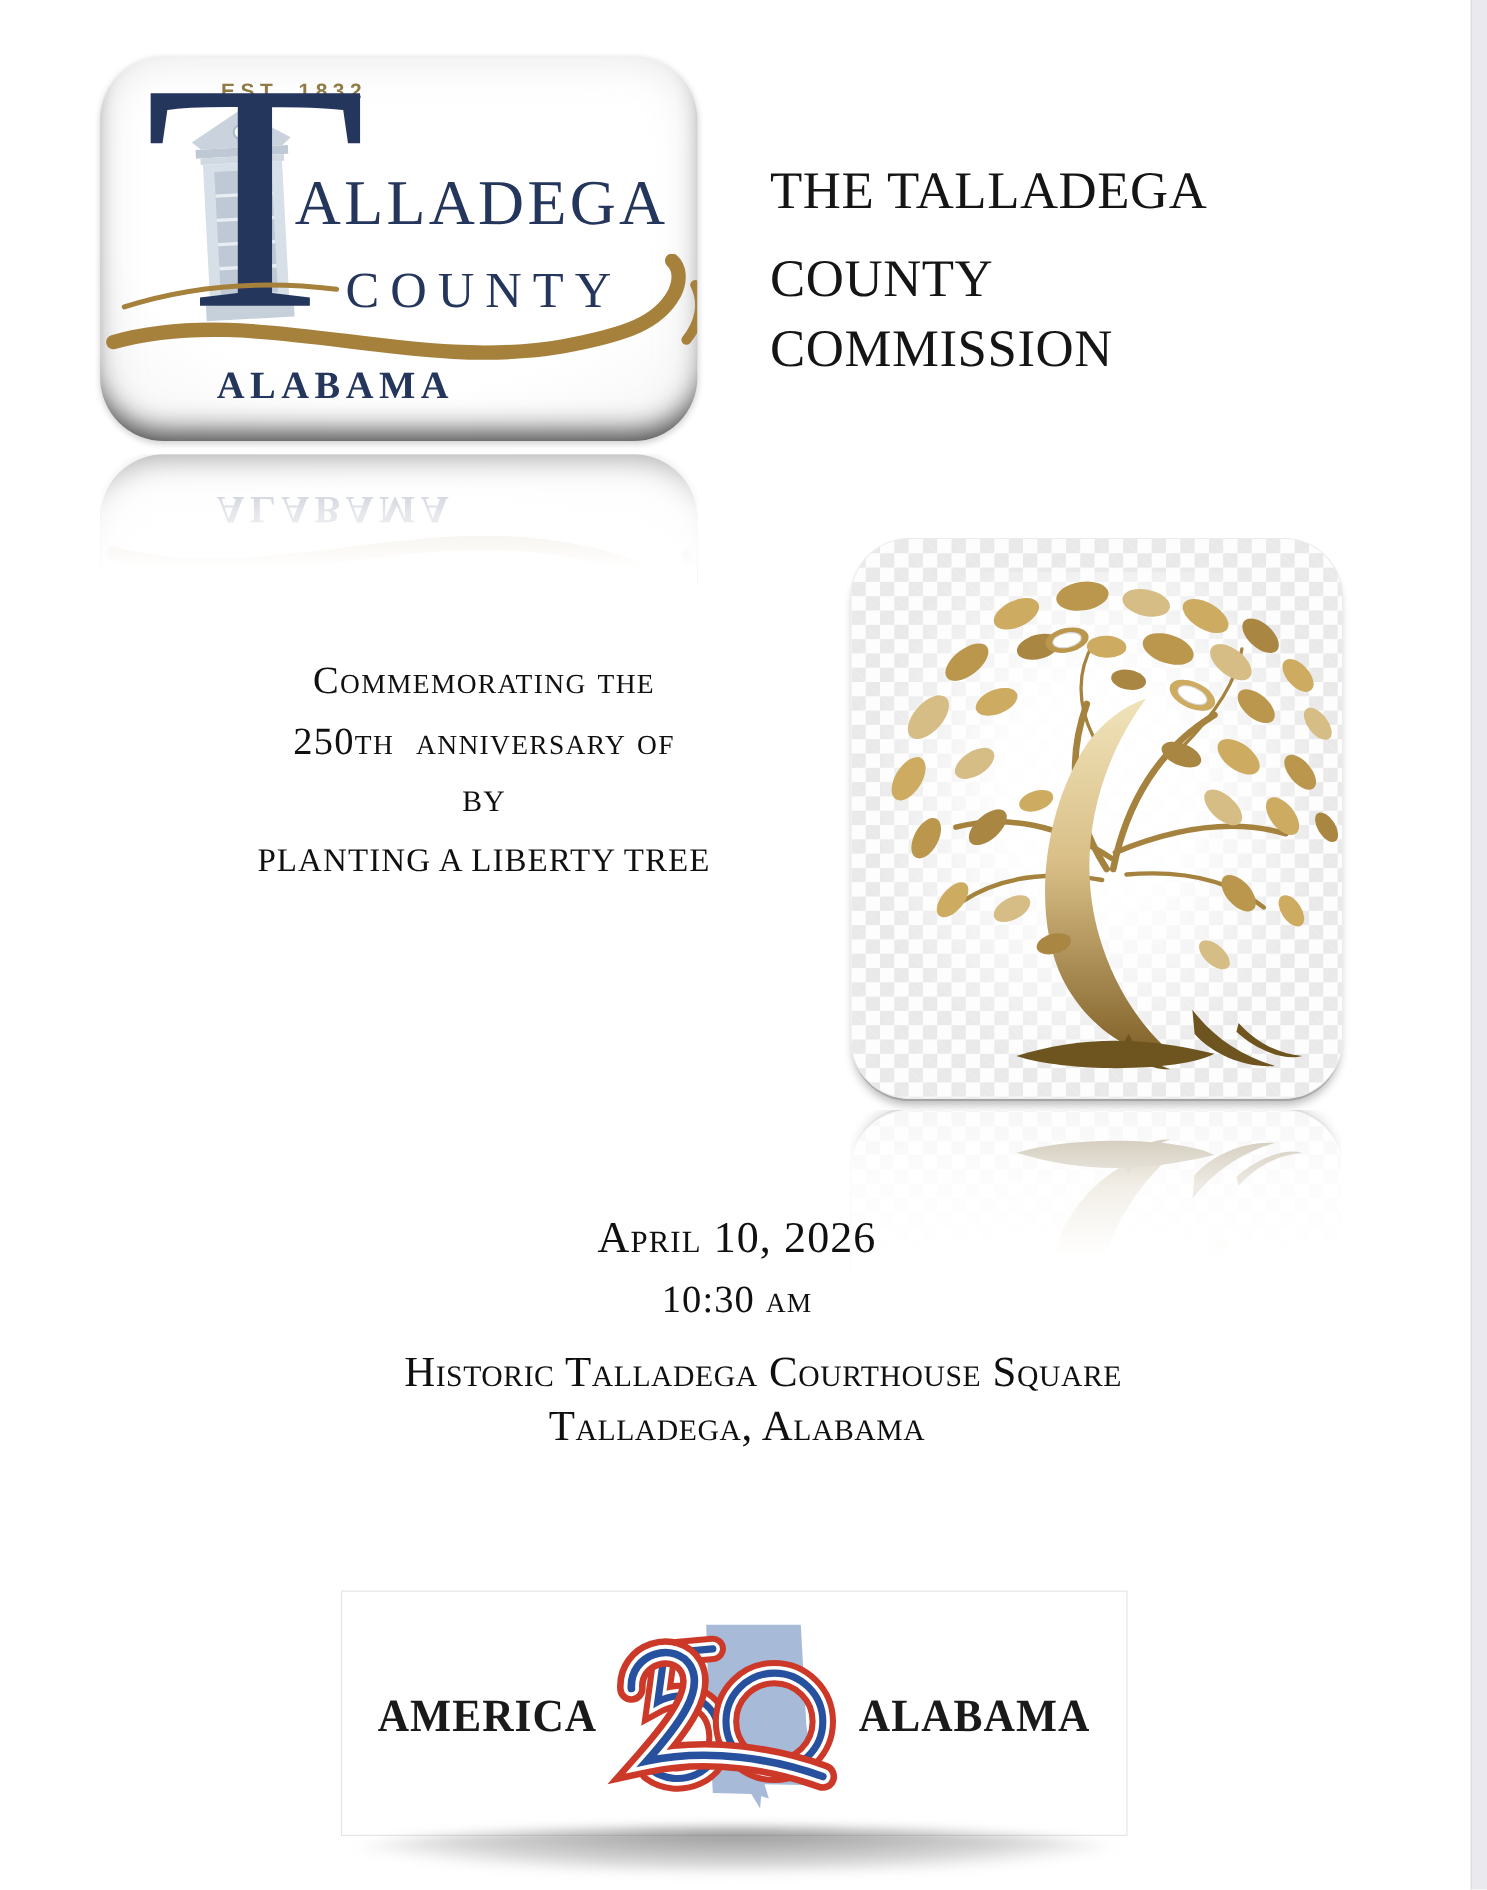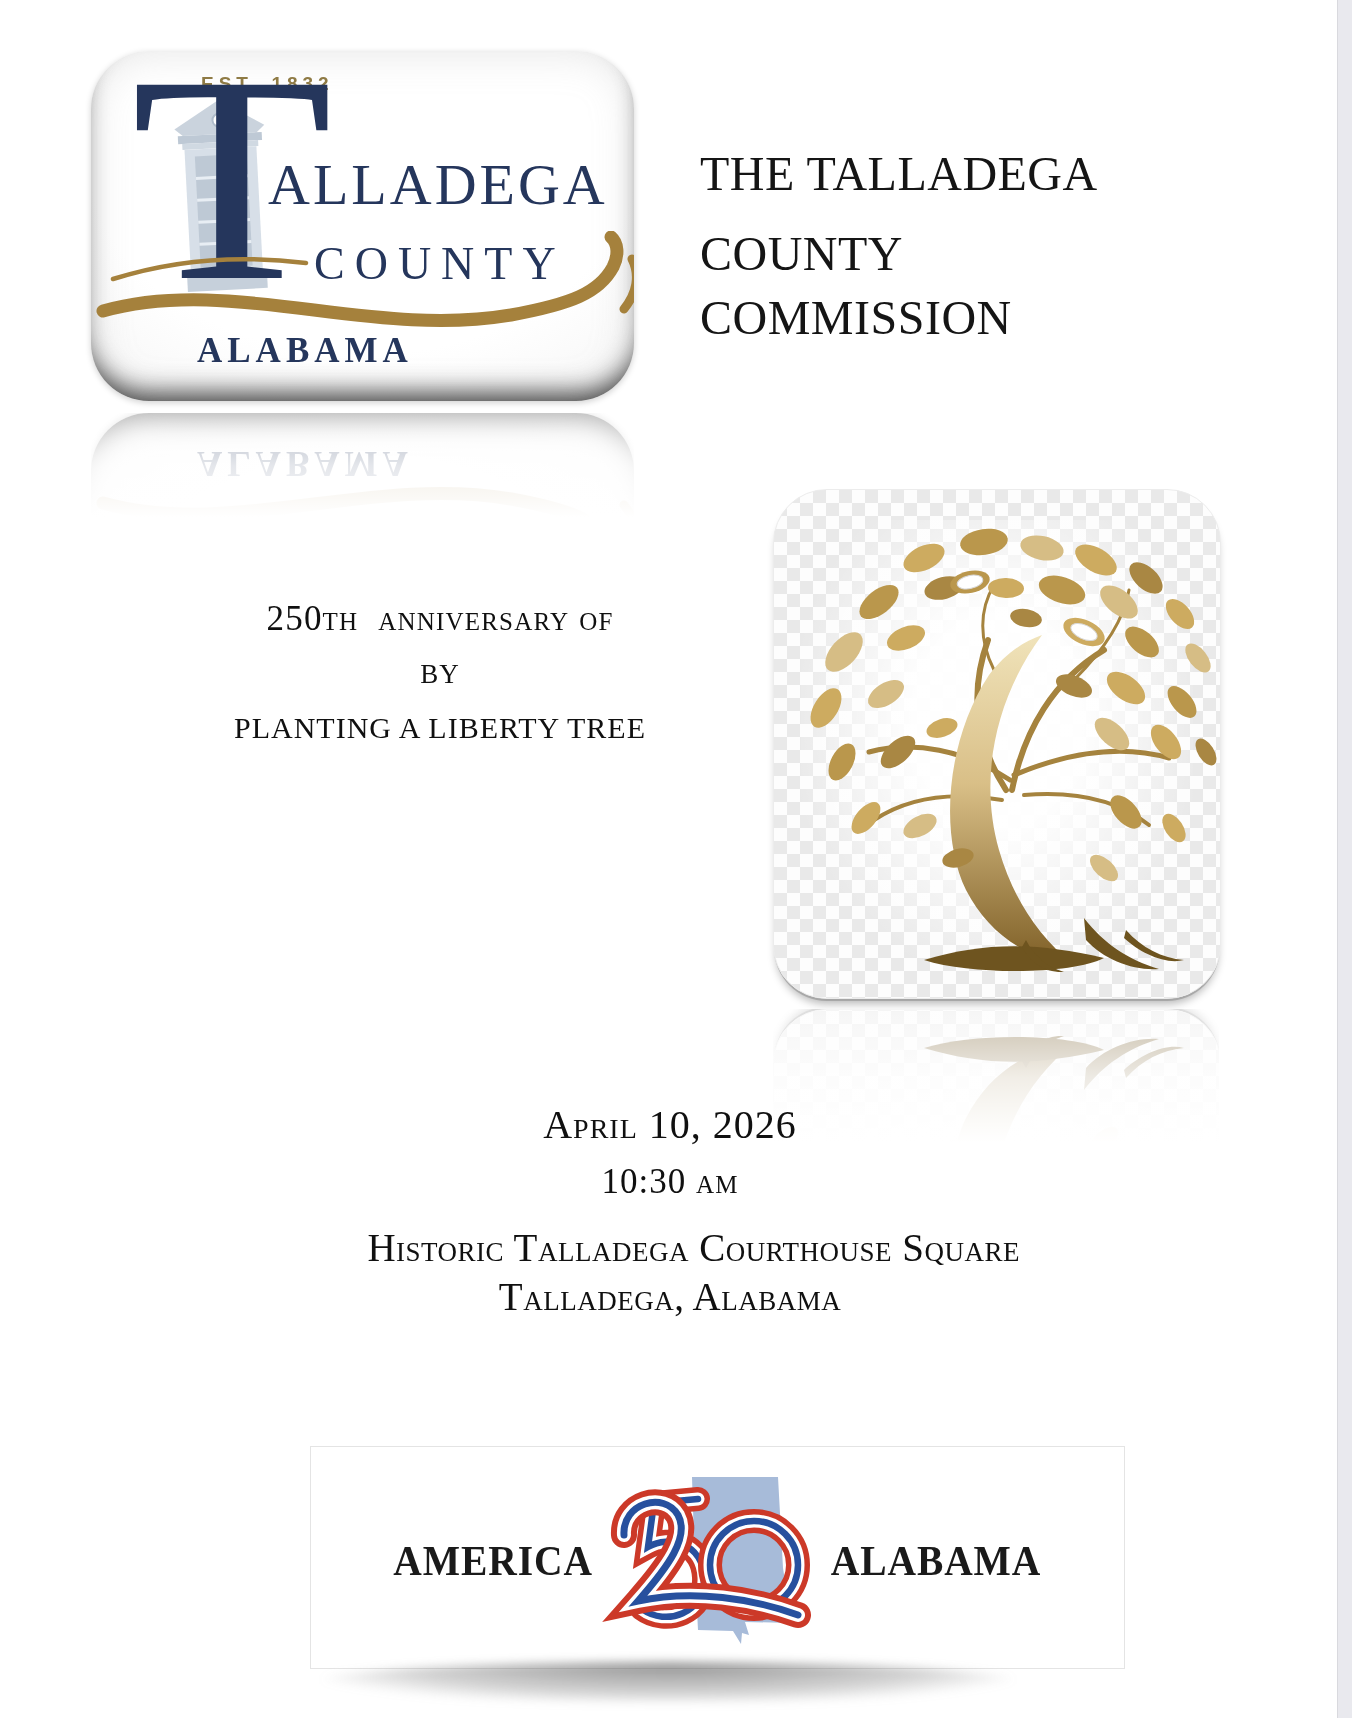--- a/index.html
+++ b/index.html
@@ -71,21 +71,21 @@
   .tree-svg { position:absolute; left:0; top:0; width:446px; height:508px; }
 
   
   .event-block { position:absolute; left:320px; top:1107px; width:700px; text-align:center; color:#101010; }
   .ev-date { font-variant:small-caps; font-size:40px; line-height:35px; letter-spacing:1px; margin-bottom:22px; }
   .ev-time { font-variant:small-caps; font-size:35px; line-height:35px; letter-spacing:1px; }
   .ev-venue { font-variant:small-caps; font-size:39px; line-height:39px; letter-spacing:.5px; margin-top:29px;text-align:right; }
   .ev-city { font-variant:small-caps; font-size:39px; line-height:39px; letter-spacing:.5px; margin-top:10px; }
 
   
-  .america-card { position:absolute; left:310px; top:1446px; width:815px; height:223px;
+  .america-card { position:absolute; left:310px; top:1446px; width:715px; height:223px;
     background:#ffffff; border:1px solid #e4e4e4;
     display:flex; align-items:center; justify-content:center; padding-top:6px; box-sizing:border-box; }
   .am-text { font-size:42px; font-weight:bold; color:#1a1a1a; letter-spacing:1px;
     transform:scaleX(.94); white-space:nowrap; }
   .ribbon-wrap { position:relative; width:220px; height:175px; margin:0 2px; flex:0 0 auto; }
   .ribbon-wrap svg { position:absolute; inset:0; }
   .sr { position:absolute; width:1px; height:1px; overflow:hidden; clip-path:inset(50%); white-space:nowrap; }
   .america-shadow { position:absolute; left:318px; top:1662px; width:700px; height:40px;
     border-radius:50%; filter:blur(5px);
     background:radial-gradient(ellipse at 50% 0%, rgba(55,55,55,.55) 0%, rgba(110,110,110,.30) 55%, rgba(255,255,255,0) 78%); }
@@ -151,20 +151,21 @@
   </section>
     </div>
 
   <header class="title-block">
     <div class="title-line">THE TALLADEGA</div>
     <div class="title-line title-line-2">COUNTY</div>
     <div class="title-line title-line-3">COMMISSION</div>
   </header>
 
   <section class="commemorate">
+    <div class="sc">Commemorating the</div>
     <div class="sc">250th  anniversary of</div>
     <div class="caps-sm">BY</div>
     <div class="caps-md">PLANTING A LIBERTY TREE</div>
   </section>
 
   <section class="tree-card" id="tree-card">
     <div class="tree-glow"></div>
     <svg class="tree-svg" viewBox="0 0 446 508">
       <defs>
         <linearGradient id="tg" x1="0" y1="0" x2="0" y2="1">

